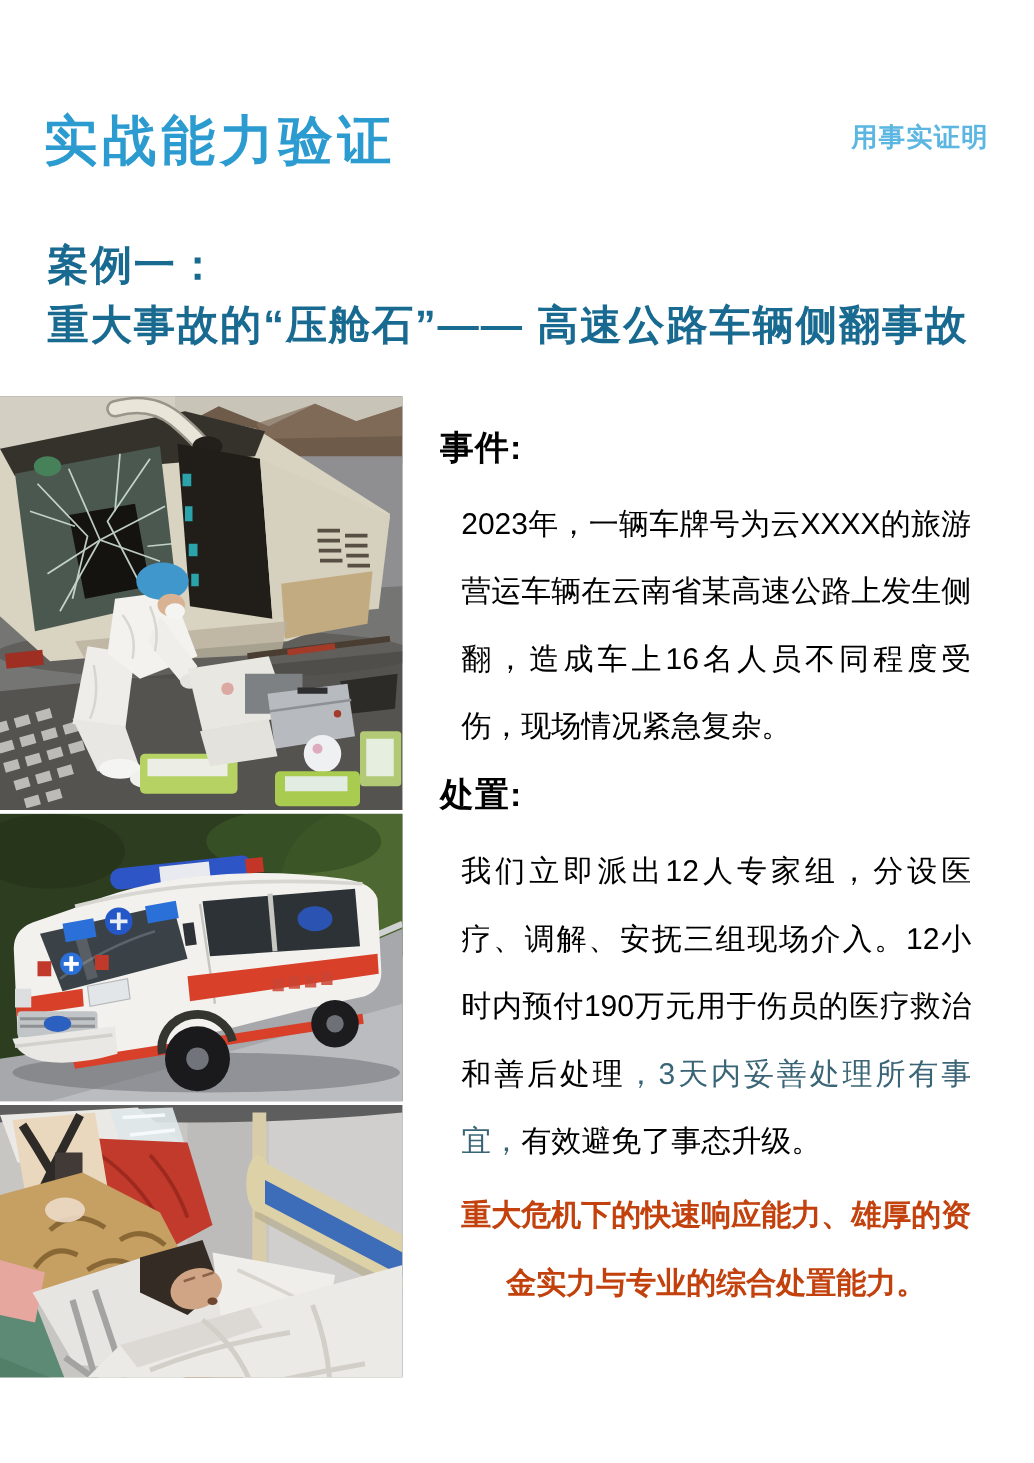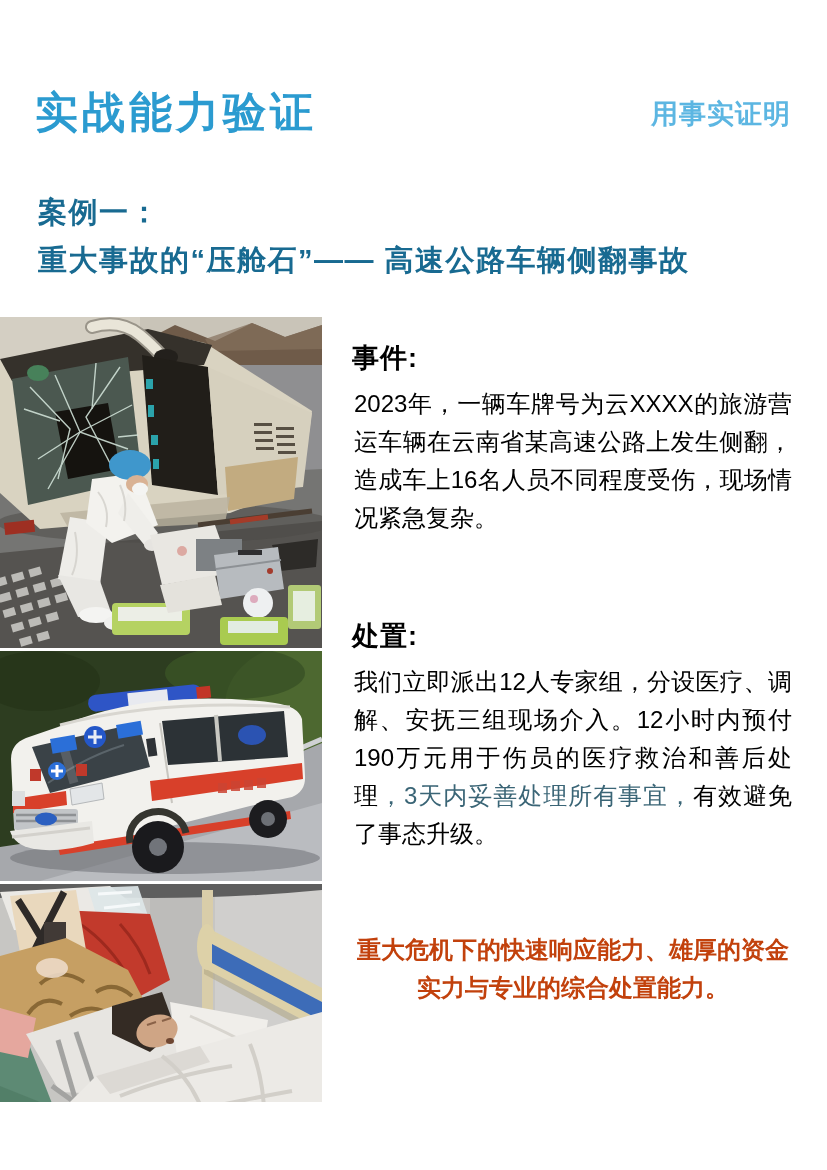--- a/index.html
+++ b/index.html
@@ -6,37 +6,37 @@
   .page{
     position:relative;width:827px;height:1102px;background:#ffffff;overflow:hidden;
     font-family:"Liberation Sans","DejaVu Sans",sans-serif;
   }
   .page-title{
     position:absolute;left:35px;top:84px;
     font-size:43px;font-weight:900;letter-spacing:4px;color:#2B9BD0;white-space:nowrap;
   }
   .tagline{
     position:absolute;right:36px;top:96px;
-    font-size:27px;font-weight:900;letter-spacing:1px;color:#5CB6E2;white-space:nowrap;
+    font-size:21px;font-weight:900;letter-spacing:1px;color:#5CB6E2;white-space:nowrap;
   }
   .case-heading{
     position:absolute;left:38px;top:188px;width:760px;
-    font-size:29px;font-weight:900;letter-spacing:1.5px;line-height:48px;color:#186A91;
+    font-size:33px;font-weight:900;letter-spacing:1.5px;line-height:48px;color:#186A91;
   }
   .photo{position:absolute;left:0;width:322px;overflow:hidden;background:#888;}
   .photo svg{display:block;width:100%;height:100%;}
   #photo-bus{top:317px;height:331px;}
   #photo-ambulance{top:651px;height:230px;}
   #photo-hospital{top:884px;height:286px;}
   .sec{position:absolute;left:352px;width:442px;color:#000;}
   #sec-event{top:340px;}
   #sec-response{top:618px;}
   #sec-value{top:929px;}
   .sec h3{margin:0 0 9px 0;font-size:27px;font-weight:900;letter-spacing:1px;color:#000;}
-  .sec p{margin:2px;font-size:24px;line-height:38px;font-weight:500;text-align:justify;text-justify:inter-ideograph;}
+  .sec p{margin:17px;font-size:24px;line-height:54px;font-weight:500;text-align:justify;text-justify:inter-ideograph;}
   .hl{color:#3A6576;font-weight:400;}
   #sec-value p{text-align:center;color:#c2410c;font-weight:700;}
 </style>
 </head>
 <body>
 
 <div class="page">
 
   <div class="page-title">实战能力验证</div>
   <div class="tagline">用事实证明</div>

